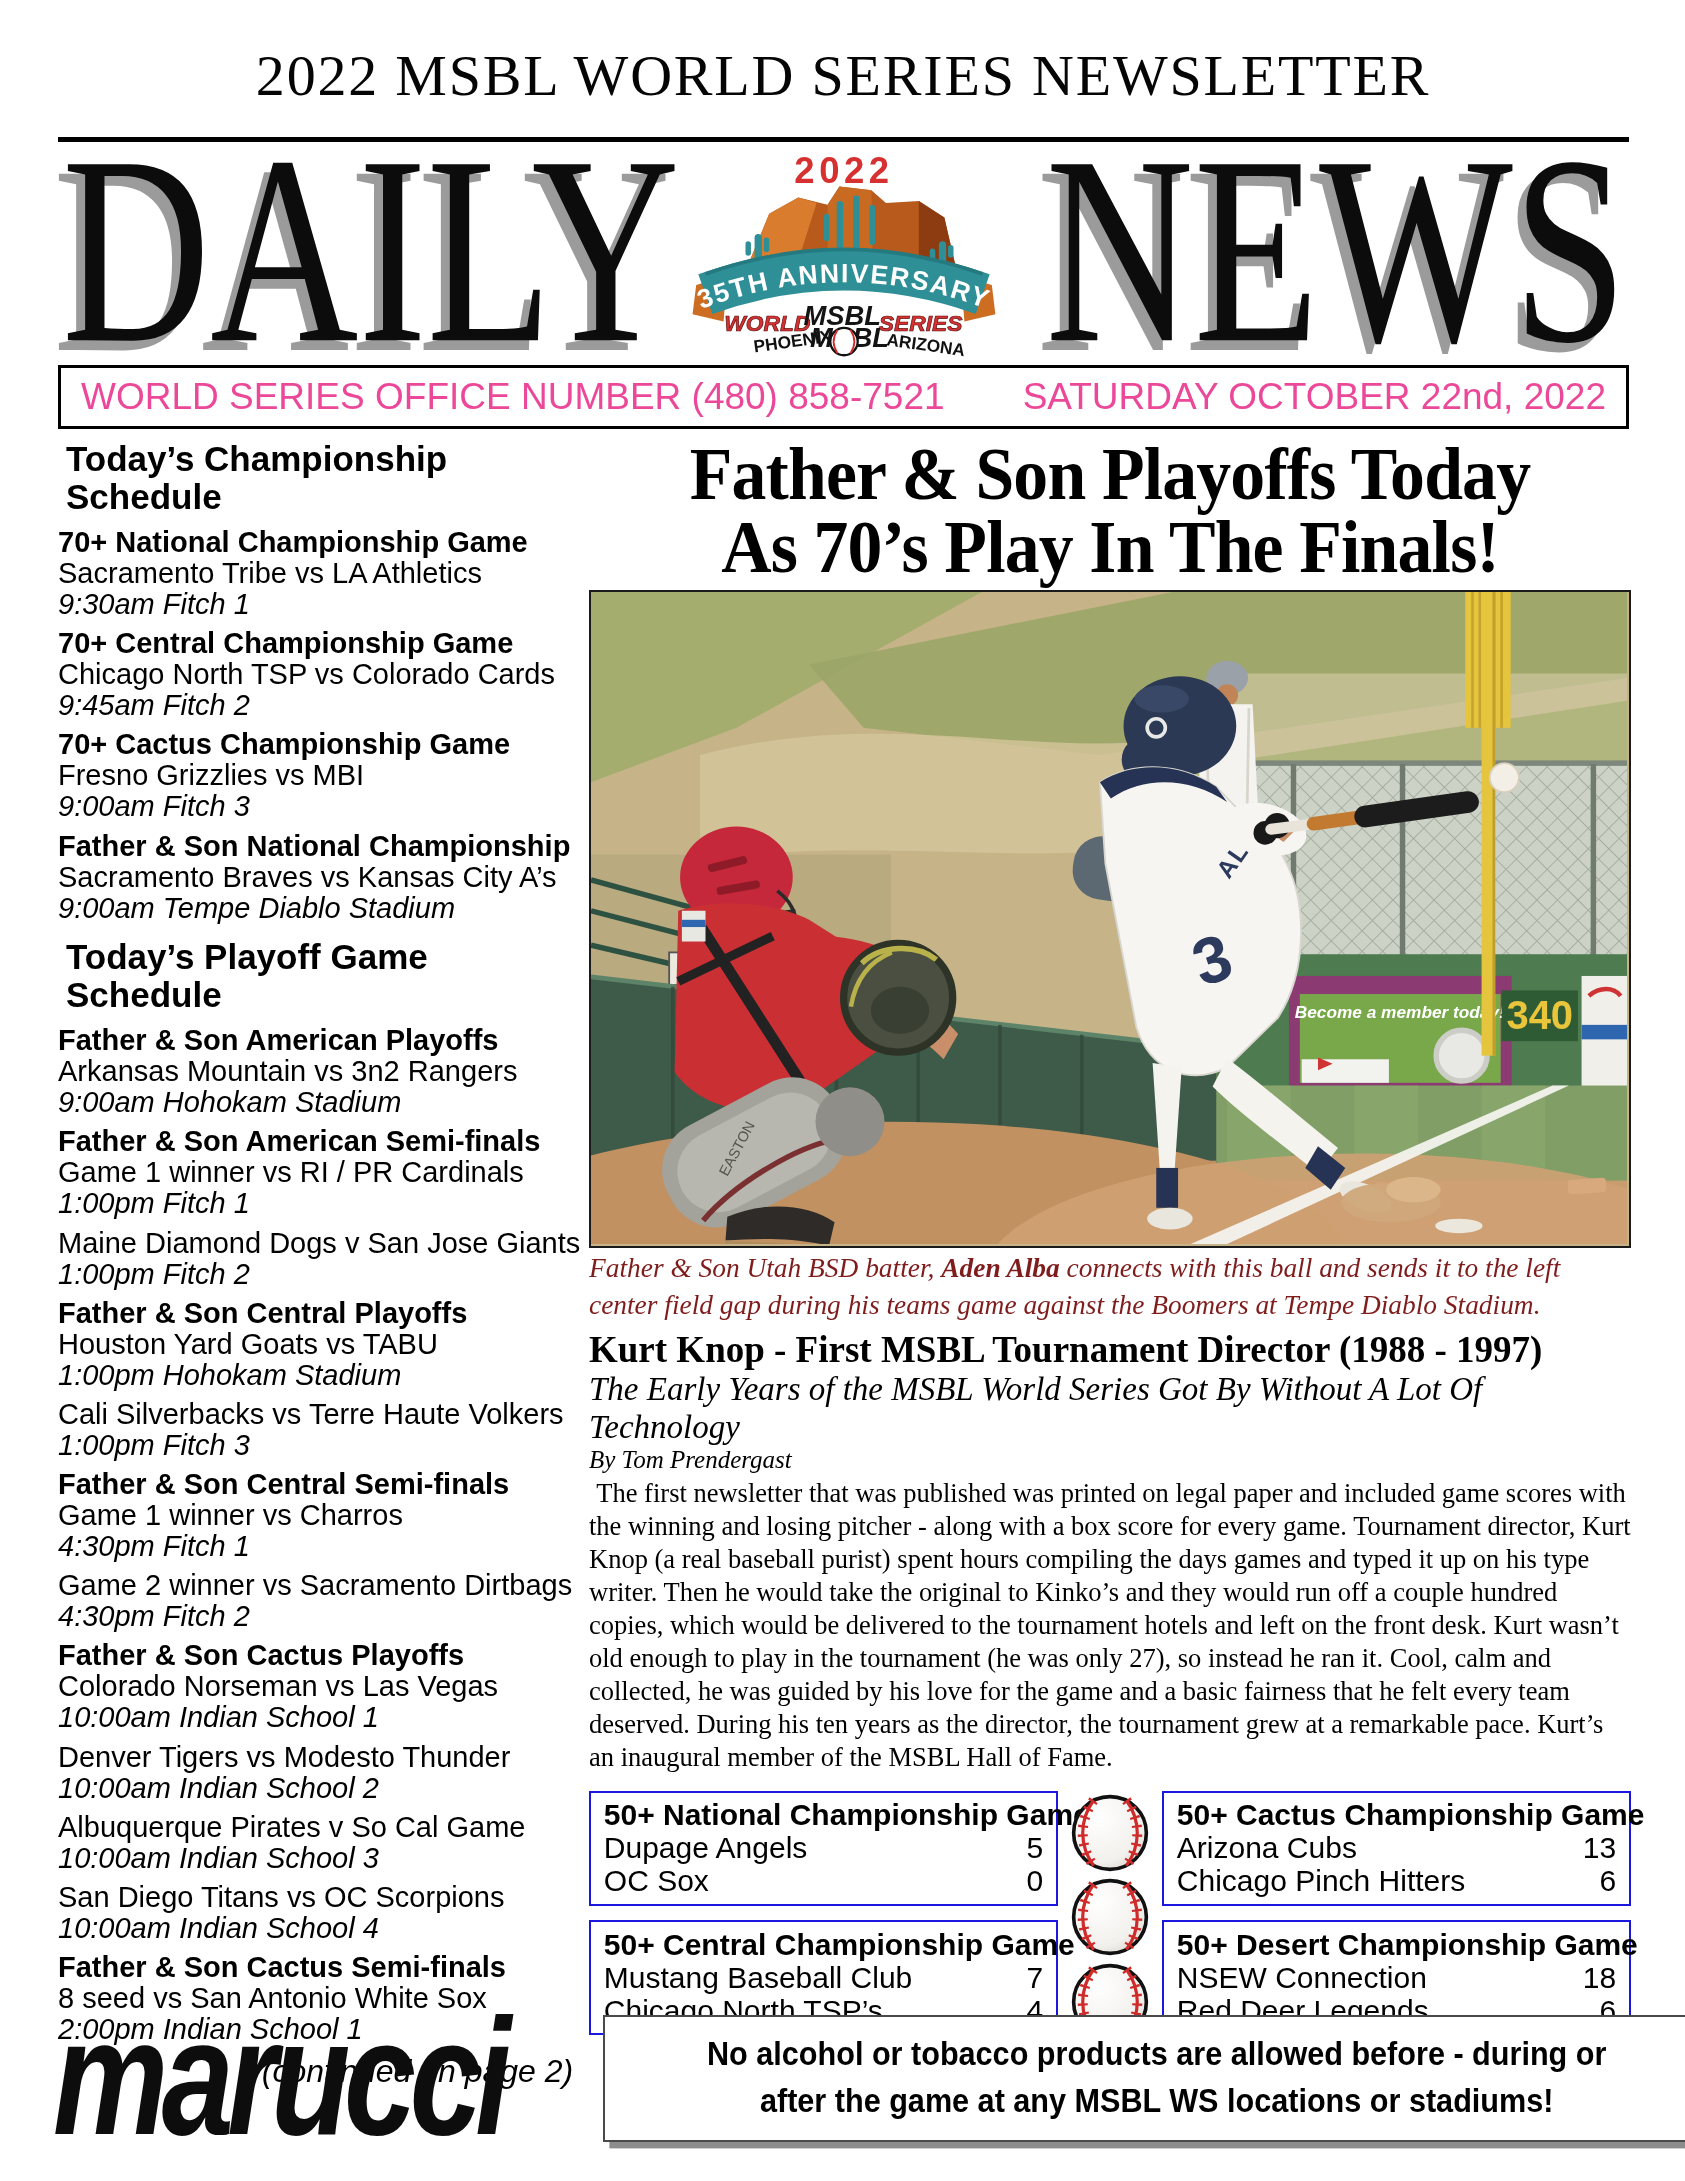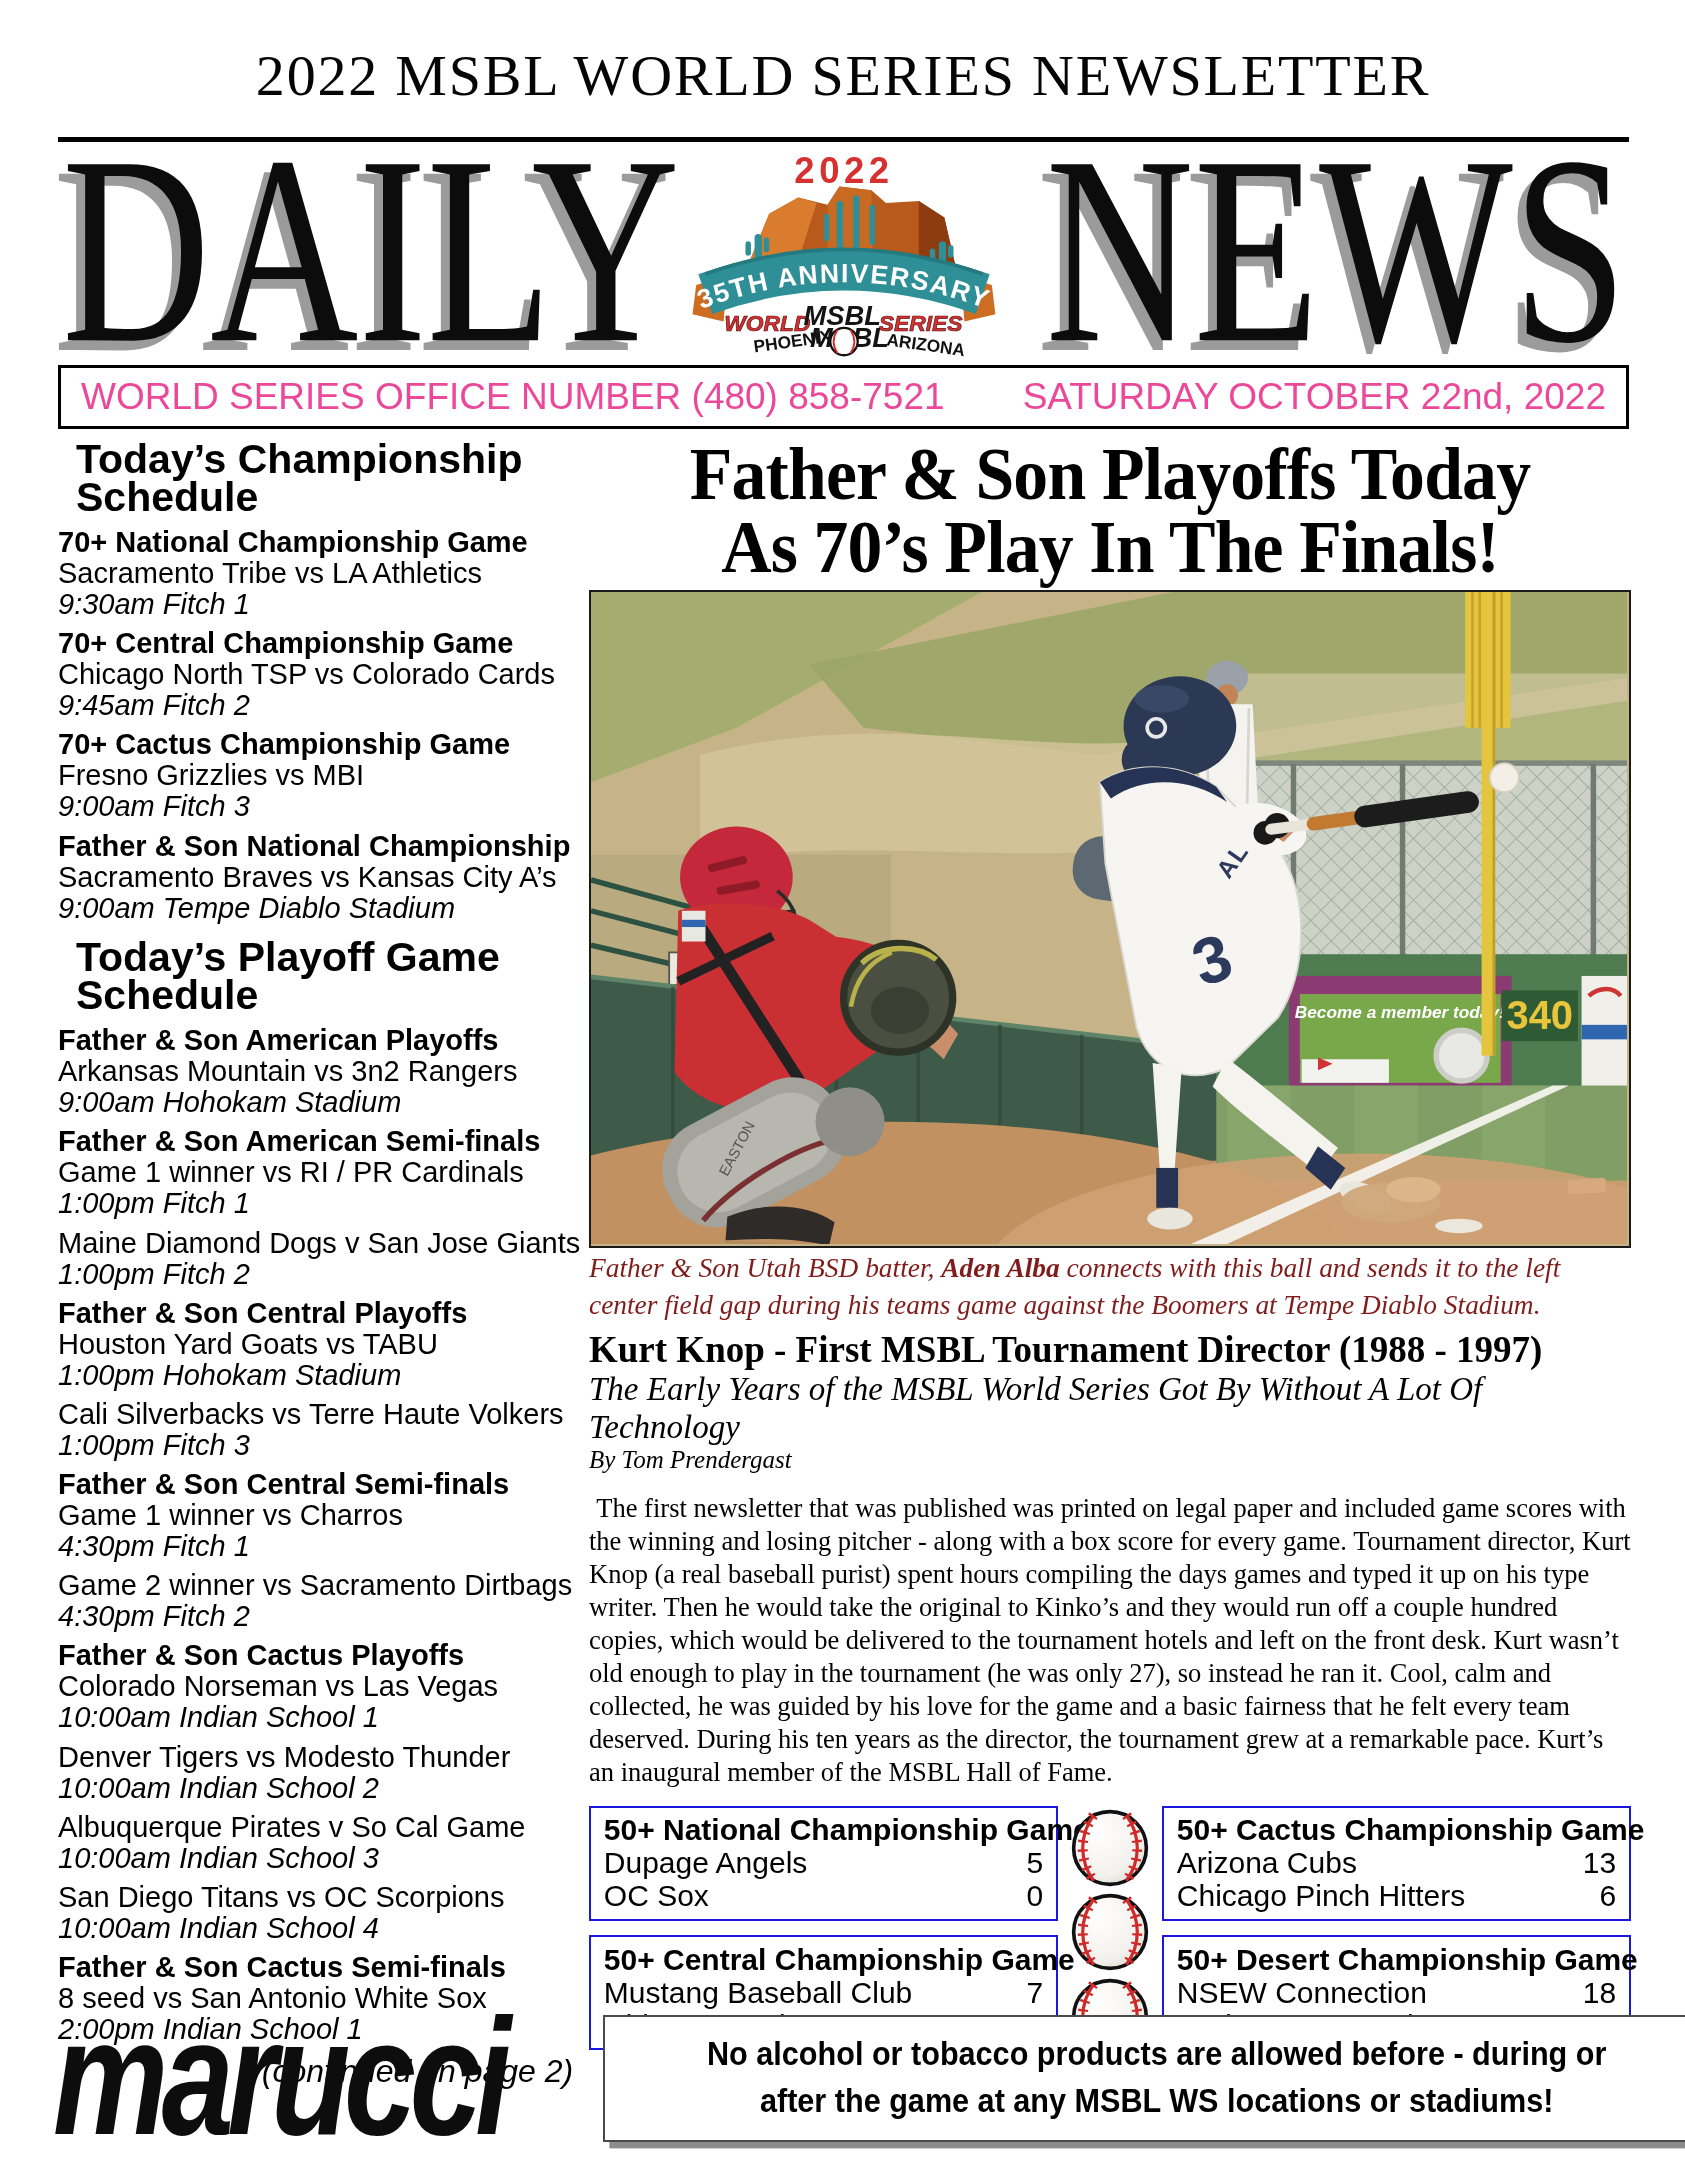--- a/index.html
+++ b/index.html
@@ -18,21 +18,21 @@
   .mast-daily{left:3.7px;transform:scale(0.9,1.18);transform-origin:left bottom;}
   .mast-news{right:1.8px;transform:scale(0.9,1.18);transform-origin:right bottom;}
   .logo-wrap{position:absolute;left:50%;top:3.7px;transform:translateX(-50%);}
 
   .infobar{position:absolute;top:365px;left:58px;width:1571px;height:64px;
     border:3.7px solid #000;box-sizing:border-box;display:flex;align-items:center;
     justify-content:space-between;padding:0 20px;font-size:37px;color:#ec4899;}
 
   
   .leftcol{position:absolute;top:440px;left:58px;width:528px;}
-  .col-heading{font-size:41px;line-height:38px;font-weight:bold;margin:0 18px 11px;}
+  .col-heading{font-size:35px;line-height:38px;font-weight:bold;margin:0 8px 11px;}
   .col-heading.second{margin-top:14.6px;}
   .game{margin-bottom:8.2px;font-size:29px;line-height:31px;}
   .game-title{font-weight:bold;font-size:29px;white-space:nowrap;}
   .game-teams{white-space:nowrap;}
   .game-time{font-style:italic;}
   .continued{text-align:right;font-style:italic;font-size:32px;padding-right:12.8px;margin-top:1.8px;}
 
   
   .rightcol{position:absolute;top:437px;left:589px;width:1042px;}
   .headline{text-align:center;font-family:"Liberation Serif",serif;font-weight:bold;
@@ -40,21 +40,21 @@
   .photo{margin-top:7.3px;width:1042px;height:658px;border:2.7px solid #1b1b1b;box-sizing:border-box;background:#c6b488;}
   .photo svg{display:block;width:1036px;height:652px;}
   .caption{margin-top:2px;font-family:"Liberation Serif",serif;font-style:italic;
     font-size:27.4px;line-height:37px;color:#7f1d1d;}
   .caption b{font-weight:bold;}
   .art-title{margin-top:5.5px;font-family:"Liberation Serif",serif;font-weight:bold;
     font-size:37px;line-height:40px;}
   .art-sub{font-family:"Liberation Serif",serif;font-style:italic;font-size:33px;line-height:38px;}
   .art-by{font-family:"Liberation Serif",serif;font-style:italic;font-size:25px;line-height:28px;}
   .art-body{font-family:"Liberation Serif",serif;font-size:26.5px;line-height:33px;
-    height:303px;overflow:hidden;text-indent:7.3px;margin-top:18px;}
+    height:303px;overflow:hidden;text-indent:7.3px;margin-top:3px;}
 
   .scores{margin-top:11px;display:grid;grid-template-columns:469px 104px 469px;}
   .score-col{display:flex;flex-direction:column;gap:14.6px;}
   .score-box{border:2.7px solid #1b18dd;box-sizing:border-box;height:115px;padding:5.5px 12.8px 7.3px;}
   .score-title{font-weight:bold;font-size:30px;line-height:33px;white-space:nowrap;}
   .score-row{display:flex;justify-content:space-between;font-size:30px;line-height:33px;}
   .balls{display:flex;flex-direction:column;align-items:center;justify-content:flex-start;gap:4.6px;padding-top:1.8px;}
 
   
   .sponsor{position:absolute;left:53px;top:2018px;font-weight:bold;font-style:italic;

